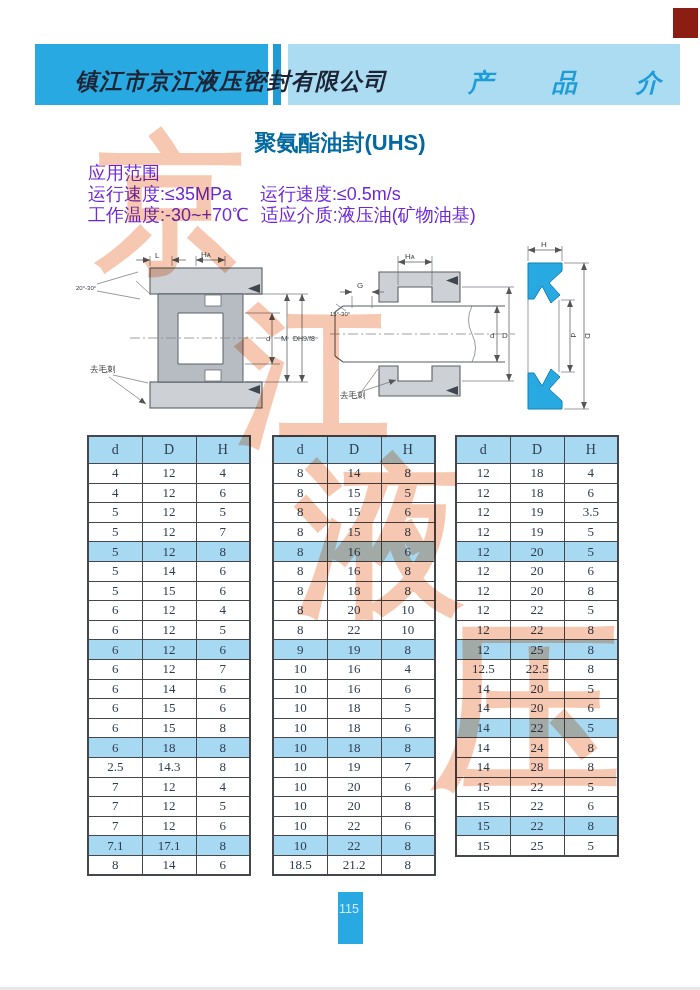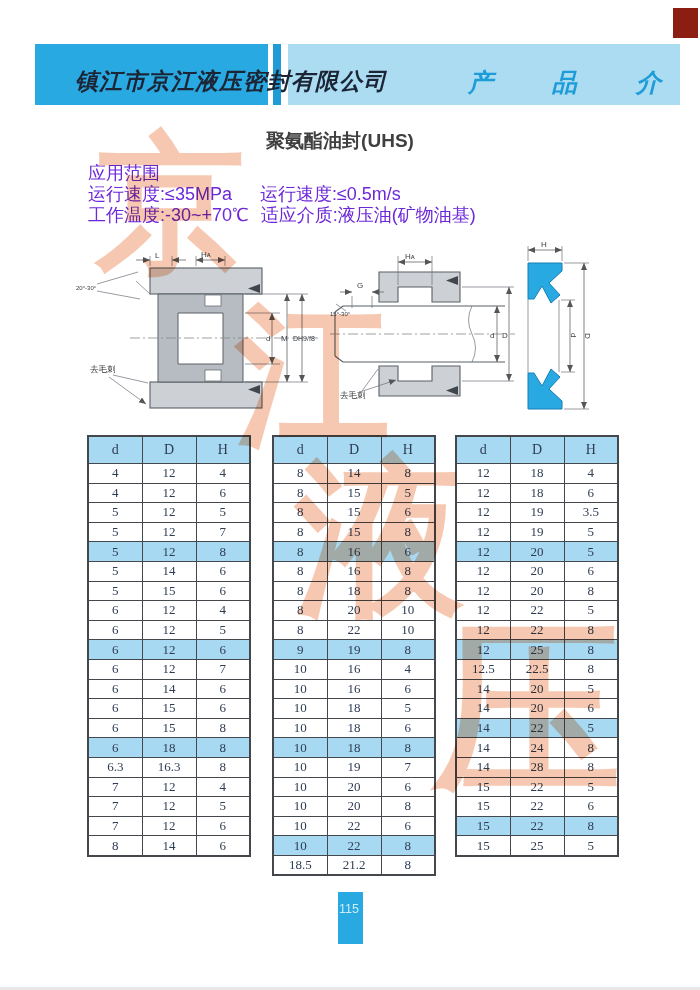--- a/index.html
+++ b/index.html
@@ -9,21 +9,21 @@
   .hdr-left{position:absolute;left:35px;top:44px;width:233px;height:61px;background:#29a9e1;}
   .hdr-stripe{position:absolute;left:273px;top:44px;width:8px;height:61px;background:#1f9bd6;}
   .hdr-right{position:absolute;left:288px;top:44px;width:392px;height:61px;background:#abdcf2;}
   .company{position:absolute;left:75px;top:66px;z-index:3;font-size:23px;font-weight:bold;
            color:#1c2536;letter-spacing:1px;font-style:italic;white-space:nowrap;}
   .section{position:absolute;left:468px;top:66px;z-index:3;font-size:25px;font-weight:bold;
            color:#1e9cd8;letter-spacing:26px;font-style:italic;white-space:nowrap;}
   .corner-tab{position:absolute;left:673px;top:8px;width:25px;height:30px;background:#8c1d12;}
   
   .title{position:absolute;left:170px;top:128px;width:340px;text-align:center;
-         font-size:19px;font-weight:bold;color:#404040;}
+         font-size:22px;font-weight:bold;color:#0369a1;}
   .specs{position:absolute;left:88px;top:163px;font-size:18px;color:#6d28d9;line-height:21px;}
   .specs .gap{display:inline-block;width:28px;}
   
   .draw{position:absolute;left:60px;top:238px;}
   .housing{fill:#cdd1d5;stroke:#596066;stroke-width:1.1;}
   .seal{fill:#b7bcc2;stroke:#596066;stroke-width:1;}
   .bseal{fill:#29a9e1;stroke:#1580b5;stroke-width:1;}
   .edge{stroke:#596066;stroke-width:1.1;fill:none;}
   .thin{stroke:#6a7078;stroke-width:.7;fill:none;}
   .dim{stroke:#666;stroke-width:.8;fill:none;}
@@ -242,38 +242,43 @@
           <td>6</td>
           <td>15</td>
           <td>8</td>
         </tr>
         <tr class="hl">
           <td>6</td>
           <td>18</td>
           <td>8</td>
         </tr>
         <tr>
-          <td>6.3</td>
-          <td>16.3</td>
+          <td>2.5</td>
+          <td>14.3</td>
           <td>8</td>
         </tr>
         <tr>
           <td>7</td>
           <td>12</td>
           <td>4</td>
         </tr>
         <tr>
           <td>7</td>
           <td>12</td>
           <td>5</td>
         </tr>
         <tr>
           <td>7</td>
           <td>12</td>
           <td>6</td>
+        </tr>
+        <tr class="hl">
+          <td>7.1</td>
+          <td>17.1</td>
+          <td>8</td>
         </tr>
         <tr>
           <td>8</td>
           <td>14</td>
           <td>6</td>
         </tr>
       </tbody>
     </table>
   <table class="dim-table t2">
       <tbody>

